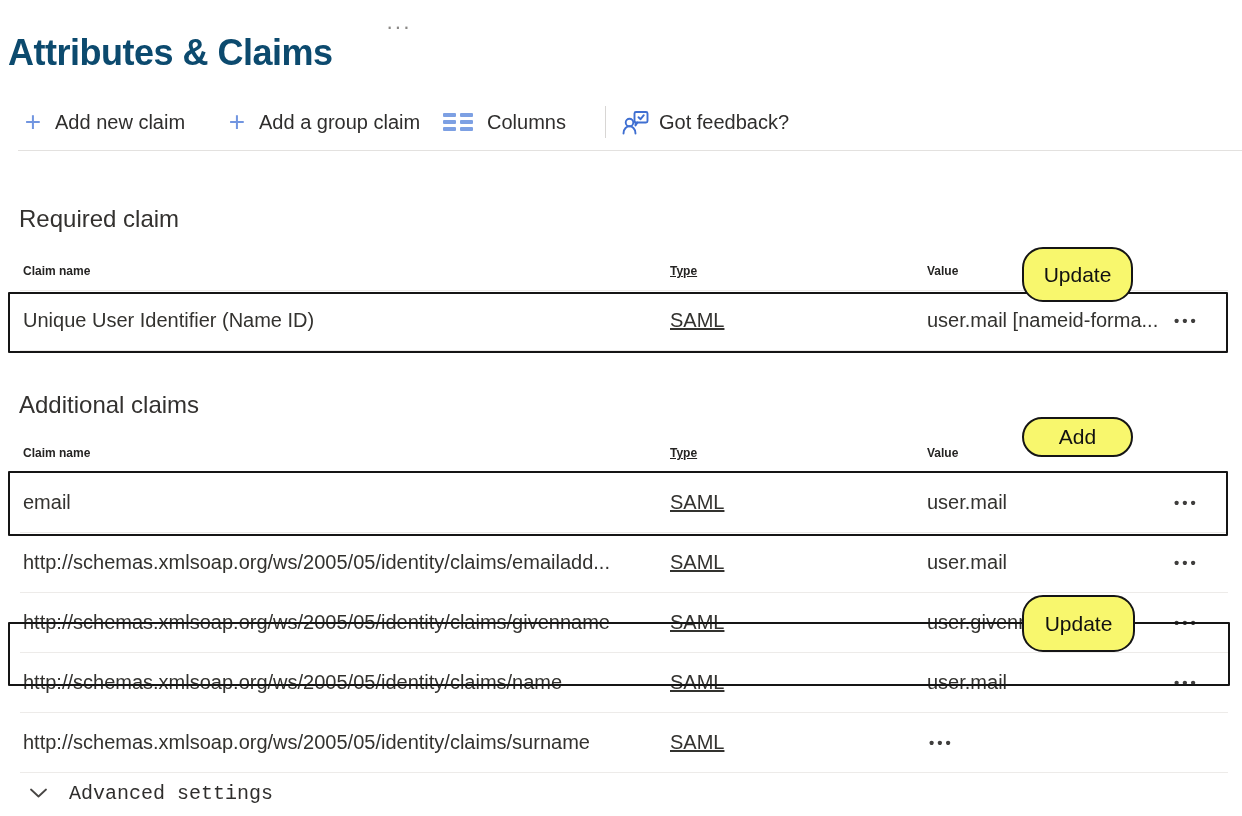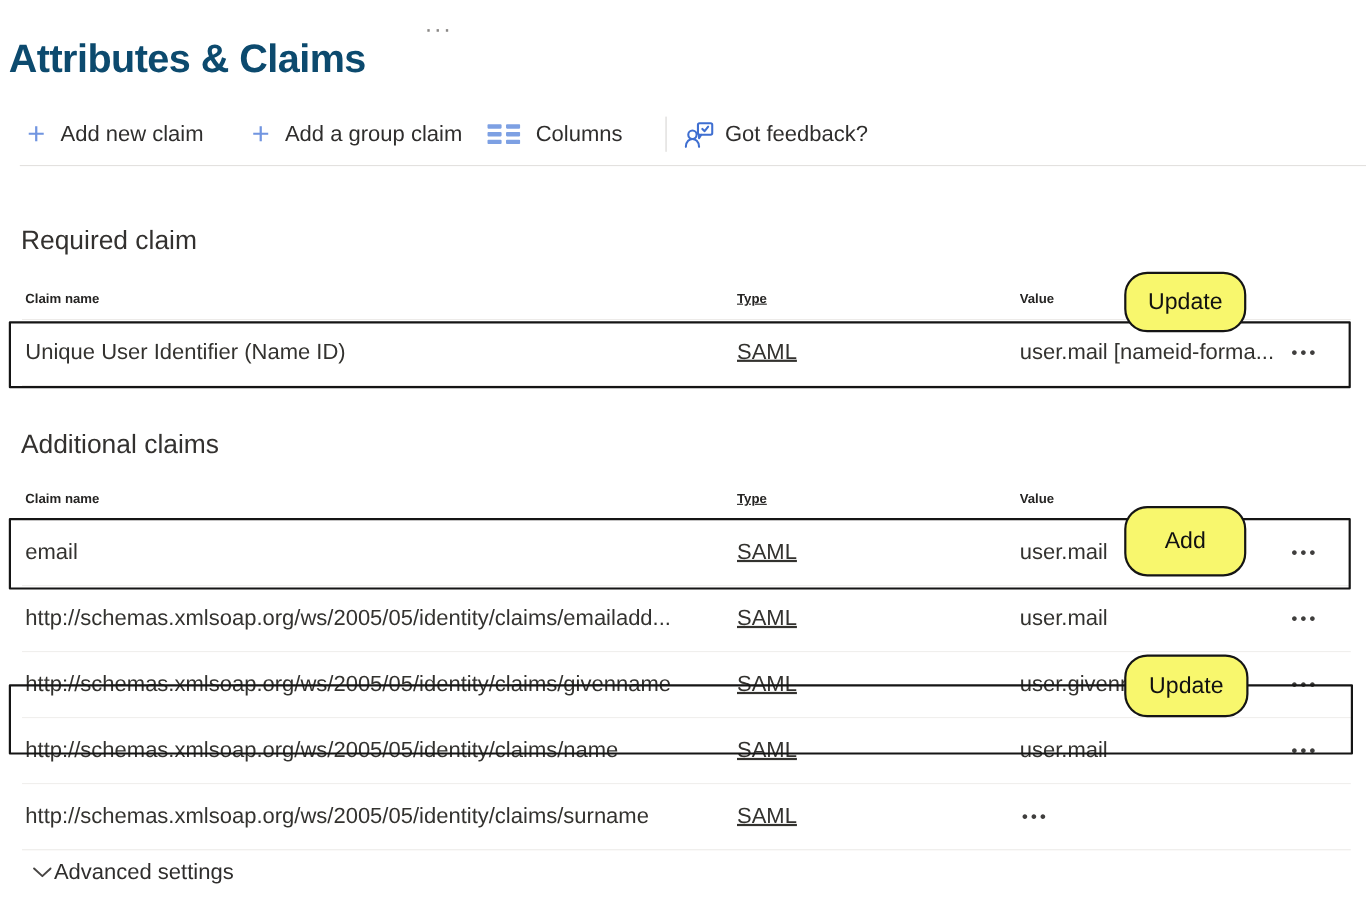--- a/index.html
+++ b/index.html
@@ -68,41 +68,41 @@
   .cell-type  { white-space:nowrap;text-decoration:underline; }
   .cell-value { white-space:nowrap; overflow:hidden; }
   .row-menu {
     font-size:15px; font-weight:bold; letter-spacing:3px; color:#3f3e3d;
     cursor:pointer; padding-left:2px;
   }
 
   
   .advanced {
     position:absolute; left:30px; top:778px; height:30px;
-    display:flex; align-items:center; gap:2px; cursor:pointer;
+    display:flex; align-items:center; gap:22px; cursor:pointer;font-family:Liberation Mono, monospace;
   }
   .advanced-label { font-size:20px; color:#2f2e2d; }
 
   
   .anno-box {
     position:absolute; border:2.5px solid #151515; border-radius:1px;
     background:transparent; pointer-events:none; z-index:4;
   }
   .box-required { left:8px;  top:292px; width:1220px; height:61px; }
   .box-email    { left:8px;  top:471px; width:1220px; height:65px; }
   .box-name     { left:8px;  top:622px; width:1222px; height:64px; }
 
   .anno-note {
     position:absolute; z-index:5;
     background:#f8f76d; border:2.5px solid #151515; border-radius:21px;
     display:flex; align-items:center; justify-content:center;
     font-size:21px; color:#111111;
   }
   .note-required { left:1022px; top:247px; width:111px; height:55px; }
-  .note-email    { left:1022px; top:460px; width:111px; height:64px; }
+  .note-email    { left:1022px; top:417px; width:111px; height:40px; }
   .note-name     { left:1022px; top:595px; width:113px; height:57px; }
 </style>
 </head>
 <body>
 
 <div class="page-title">Attributes &amp; Claims</div>
 <div class="title-ellipsis">···</div>
 
 <div class="toolbar">
   <div class="tb-item" style="left:23px;">

